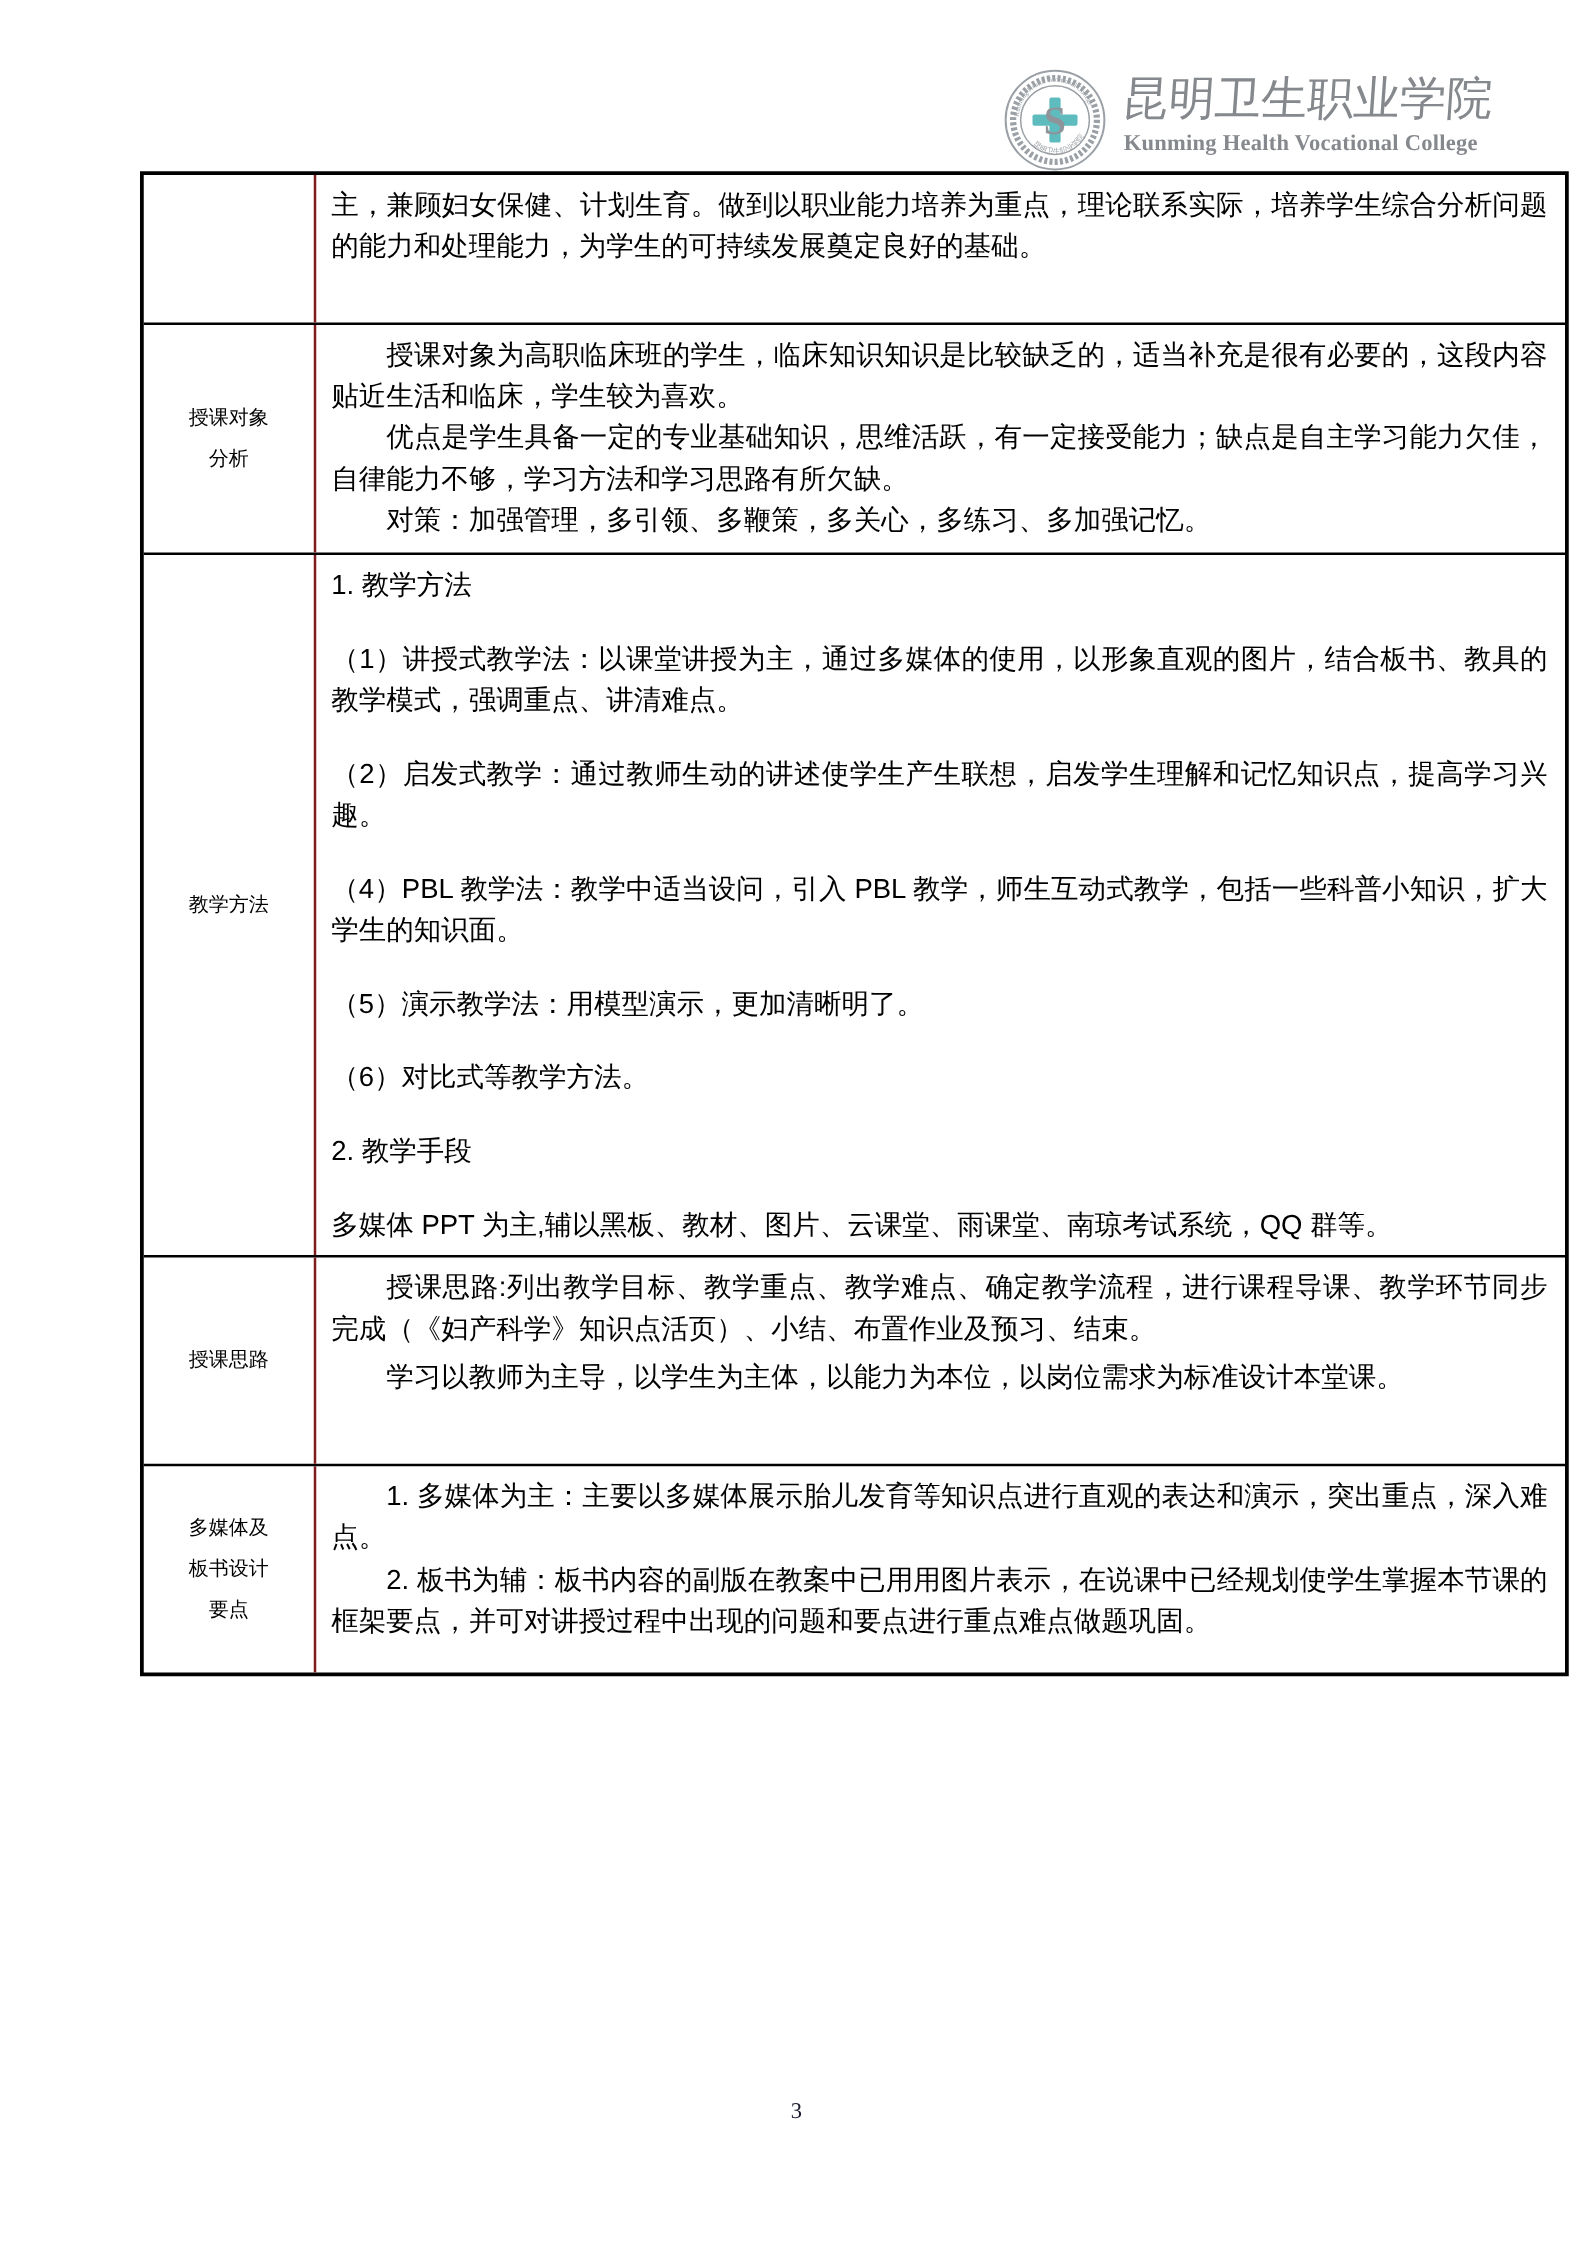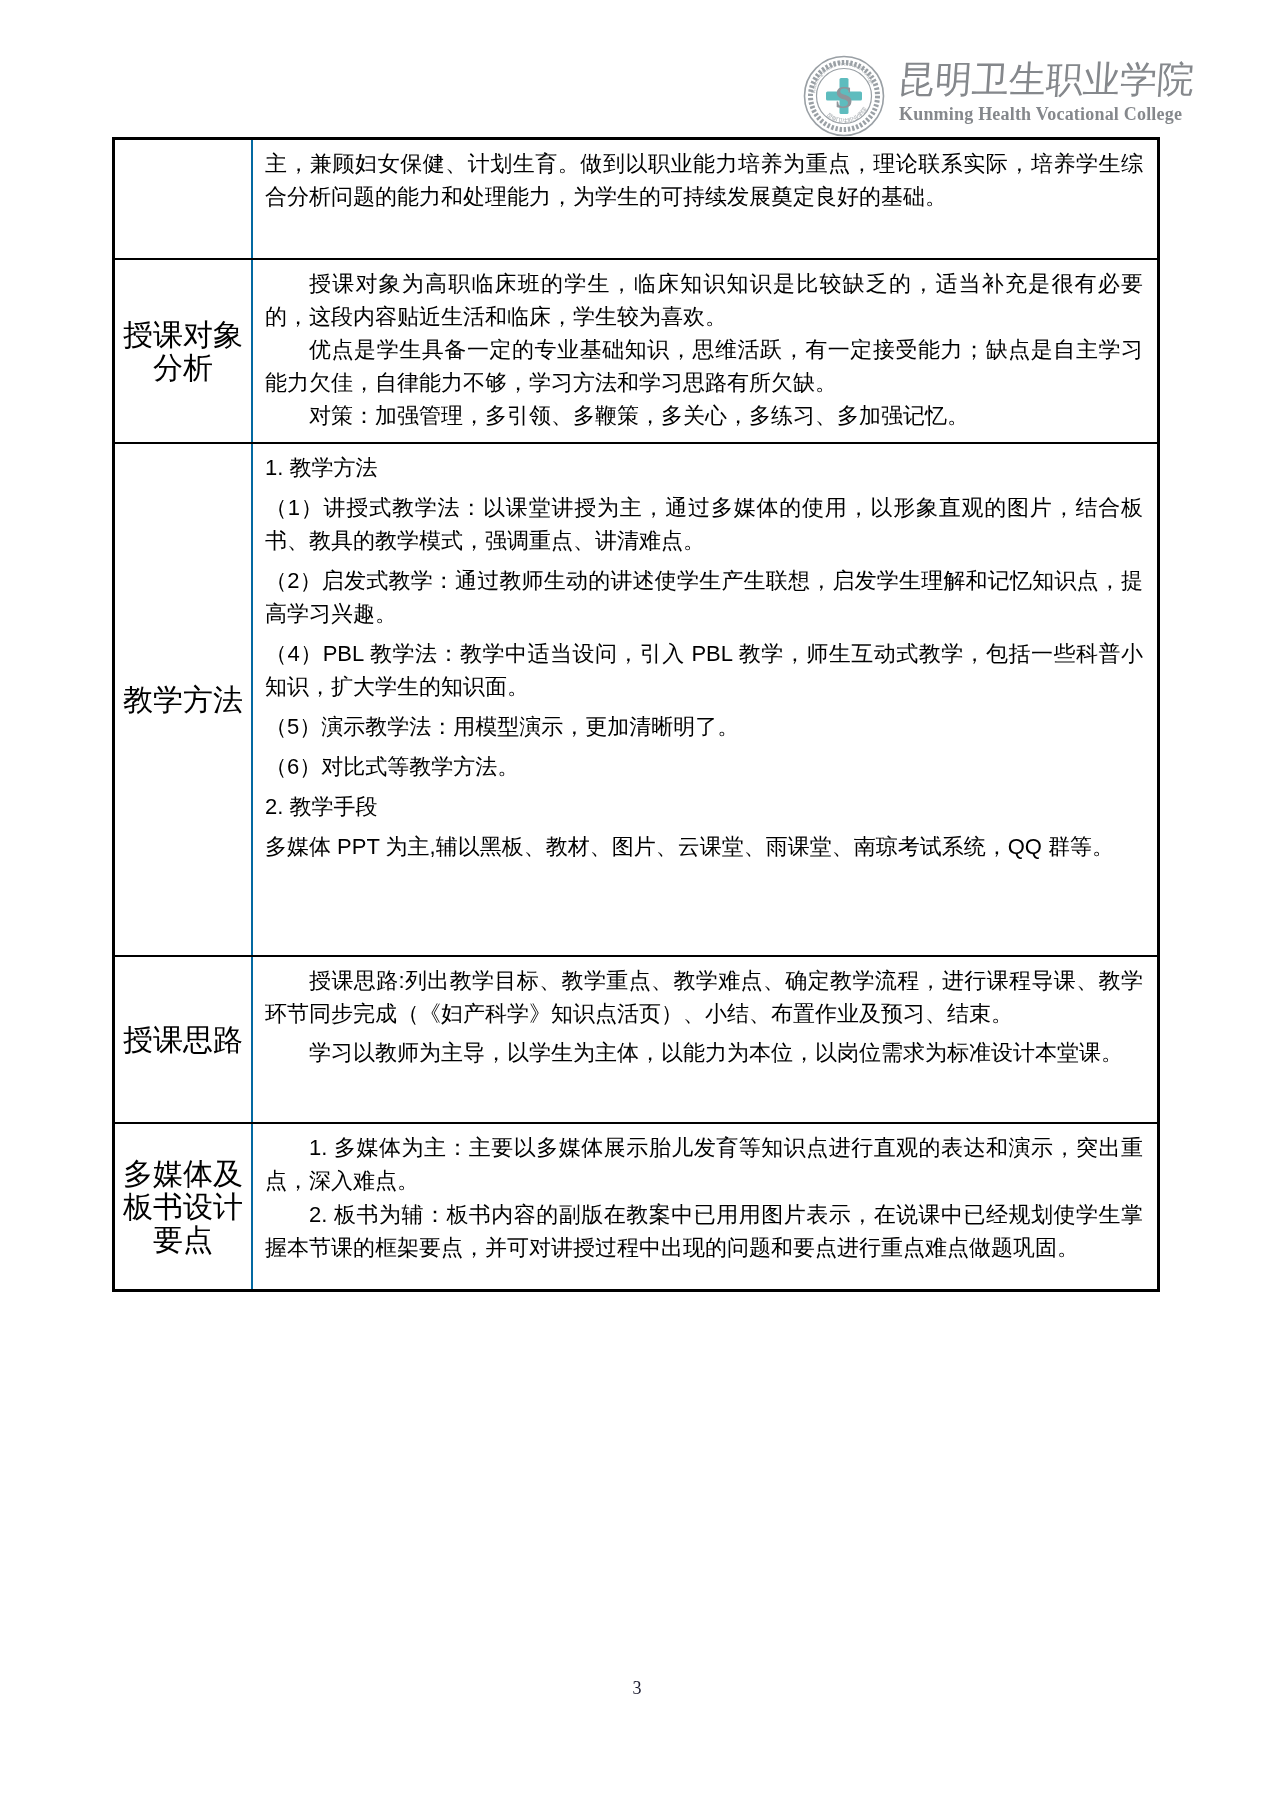--- a/index.html
+++ b/index.html
@@ -24,46 +24,46 @@
   }
   .brand-en{
     position:absolute;left:899px;top:102px;width:290px;
     font-family:"Liberation Serif","DejaVu Serif",serif;
     font-weight:bold;font-size:18px;line-height:24px;color:#85888c;
     white-space:nowrap;letter-spacing:0.2px;
   }
 
   
   .doc-table{
-    position:absolute;left:112px;top:137px;width:1048px;
+    position:absolute;left:112px;top:137px;width:1143px;
     border:3px solid #000;box-sizing:border-box;
     background:#fff;
   }
   .t-row{display:flex;box-sizing:border-box;}
   .t-row + .t-row{border-top:2px solid #000;}
   .label-cell{
-    flex:0 0 136px;border-right:2px solid #0369a1;box-sizing:content-box;
+    flex:0 0 136px;border-right:2px solid #7f1d1d;box-sizing:content-box;
     display:flex;align-items:center;justify-content:center;
-    text-align:center;font-size:30px;line-height:33px;
+    text-align:center;font-size:16px;line-height:33px;
     white-space:pre-line;padding:4px 0;
   }
   .content-cell{
     flex:1 1 auto;min-width:0;
     padding:7px 14px 8px 12px;box-sizing:border-box;
     font-size:22px;line-height:33px;text-align:justify;
   }
   .para{margin:0;}
   .ind{text-indent:2em;}
   .row-0{min-height:118px;}
   .row-1{min-height:184px;}
   .row-2{min-height:513px;}
   .row-3{min-height:167px;}
   .row-4{min-height:167px;}
   .row-1 .para + .para{margin-top:0;}
-  .row-2 .para + .para{margin-top:7px;}
+  .row-2 .para + .para{margin-top:26px;}
   .row-3 .para + .para{margin-top:6px;}
   .row-4 .para + .para{margin-top:1px;}
 
   
   .page-number{
     position:absolute;left:0;top:1678px;width:1274px;
     text-align:center;
     font-family:"Liberation Serif","DejaVu Serif",serif;
     font-size:18px;color:#1a1a2e;
   }

